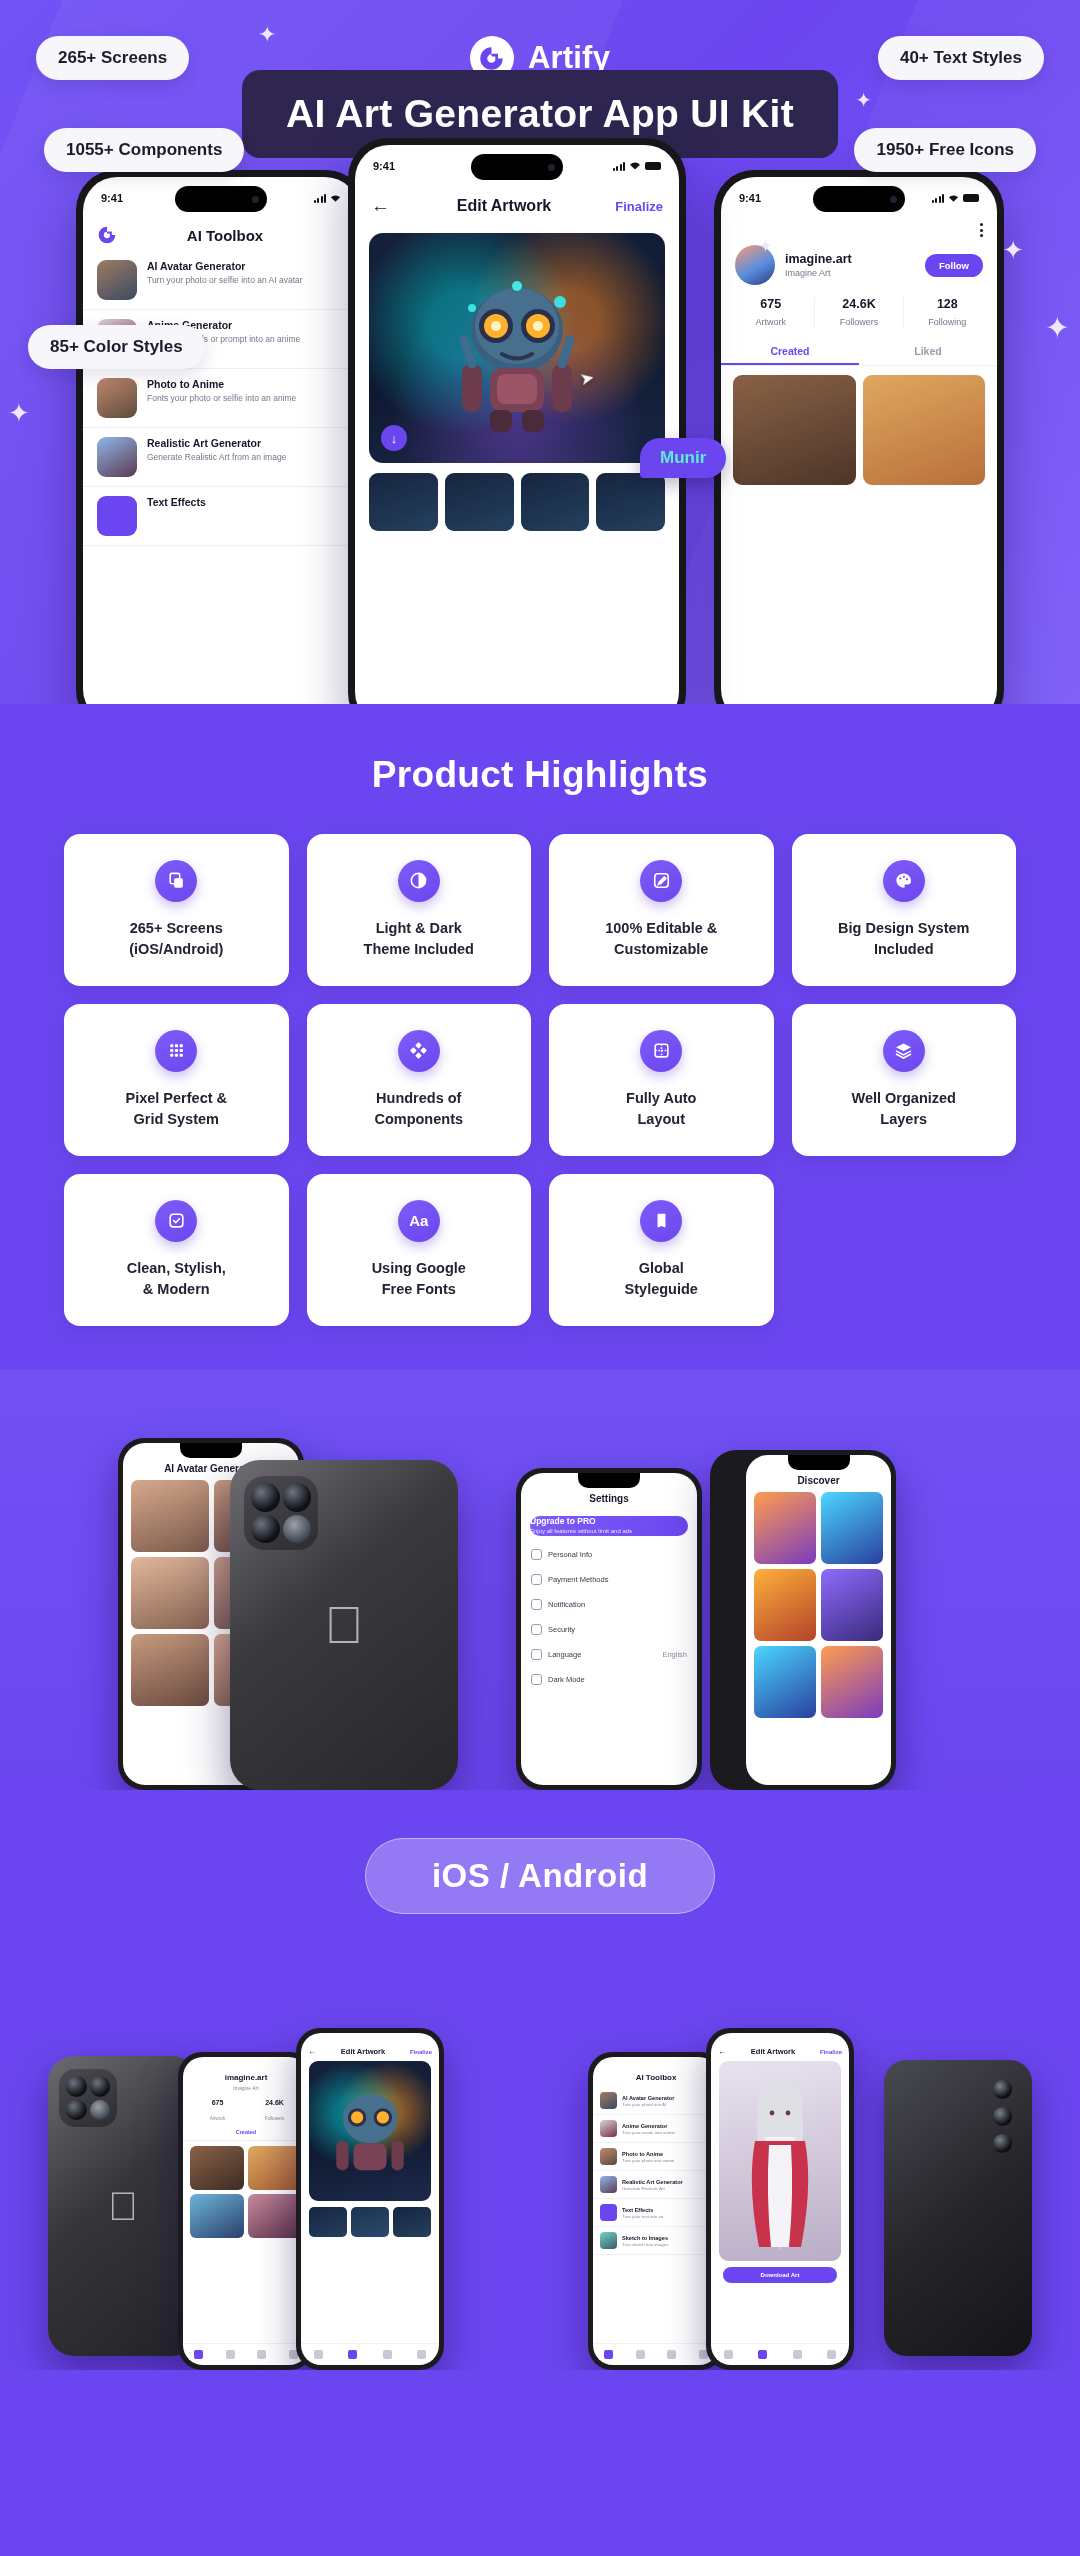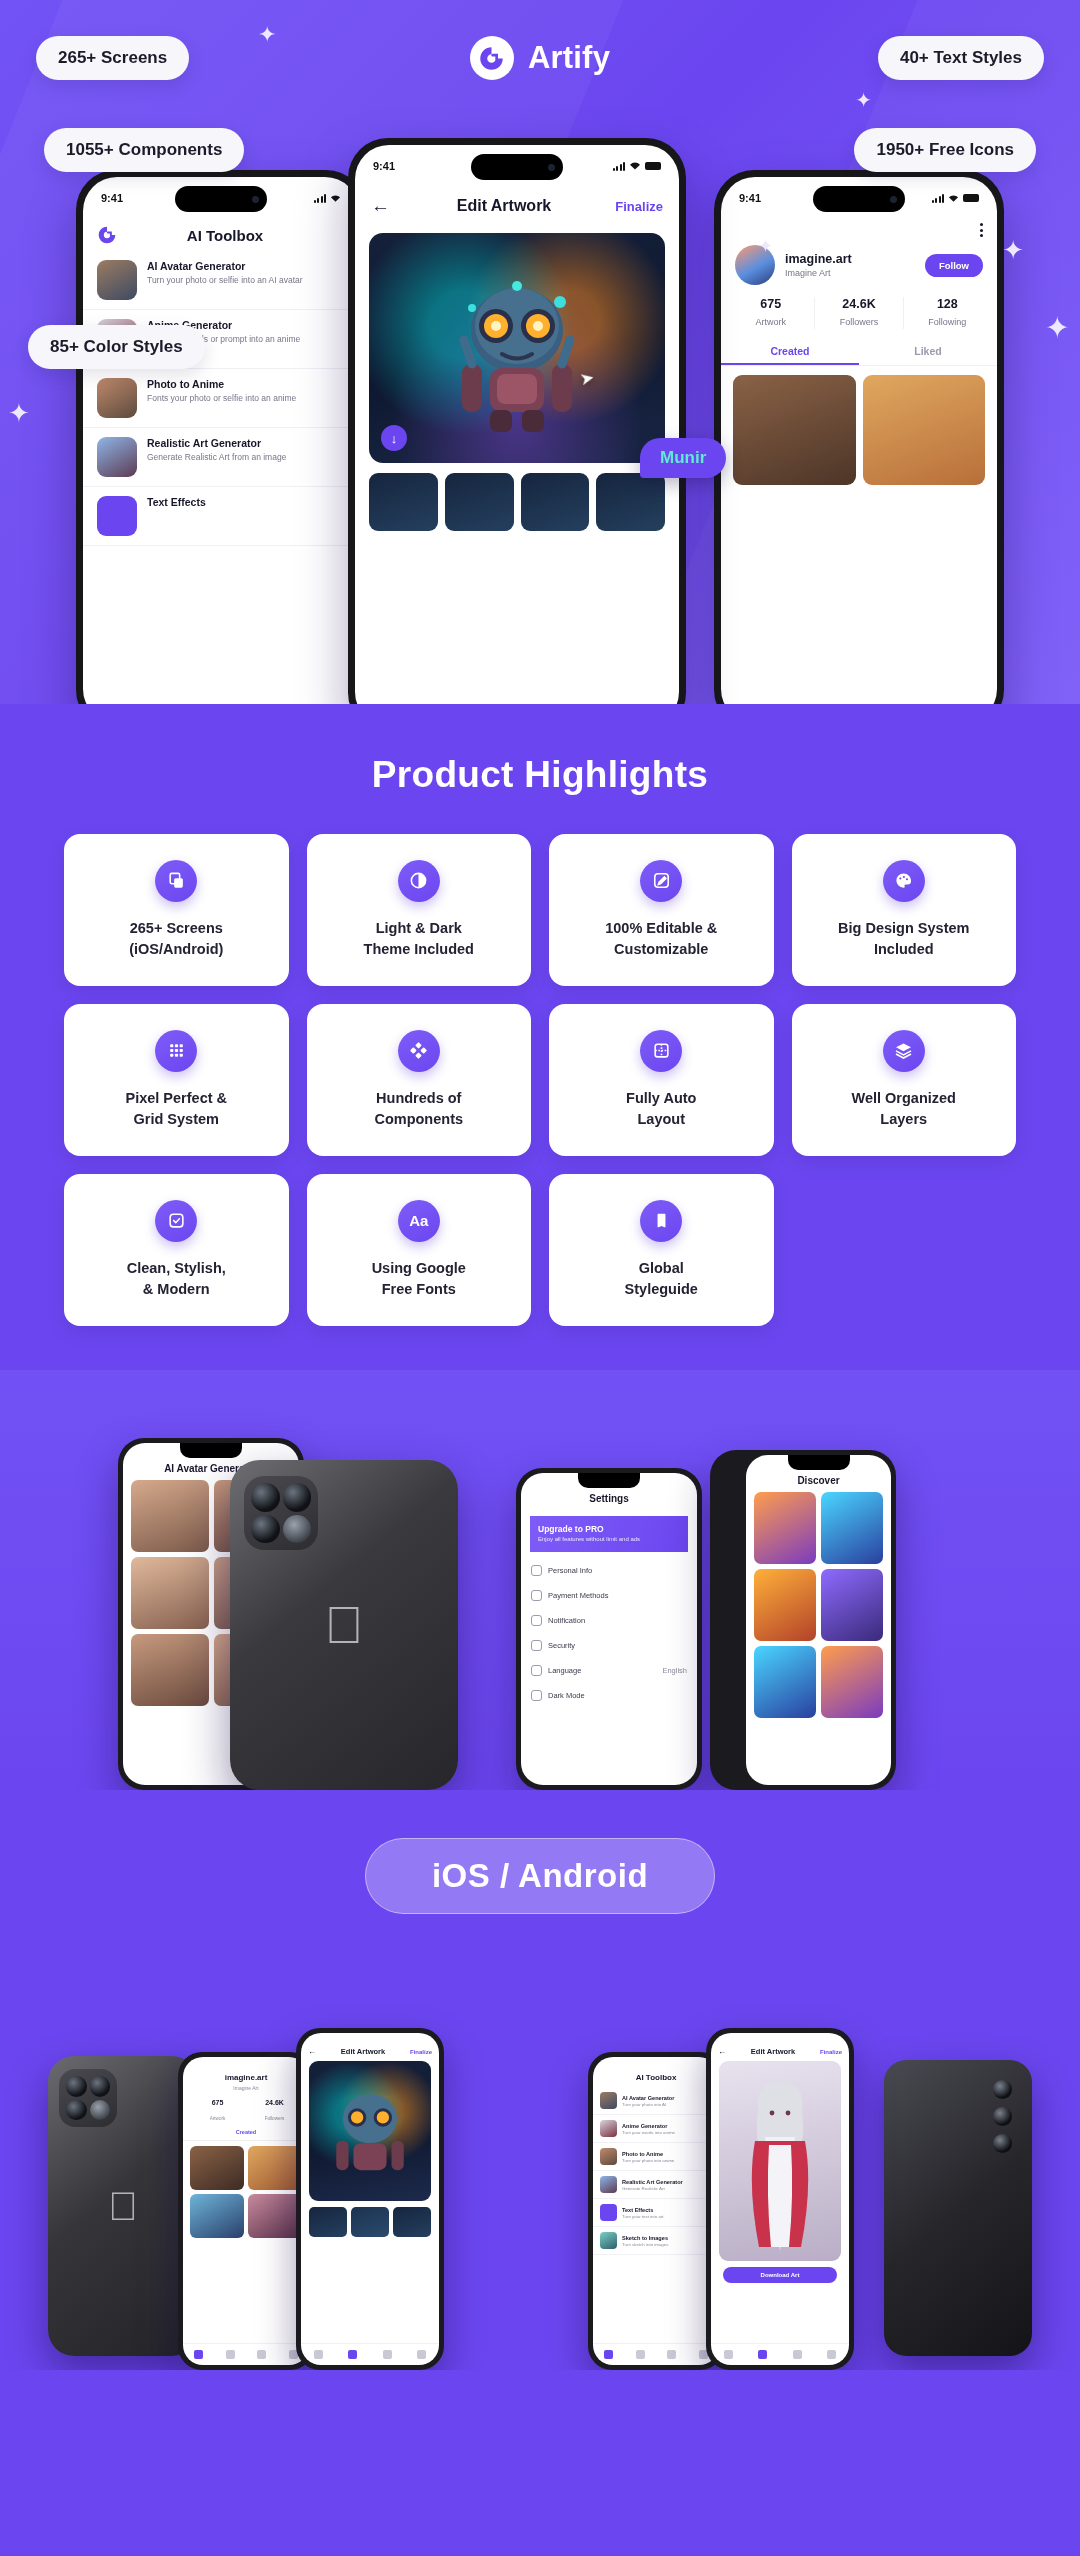--- a/index.html
+++ b/index.html
@@ -231,21 +231,21 @@
   .av-c { background:linear-gradient(160deg,#e0b89c,#85604e); }
   .av-d { background:linear-gradient(160deg,#caa088,#70514a); }
   .dis-a { background:linear-gradient(150deg,#ff9d4d,#7a3bbf); }
   .dis-b { background:linear-gradient(150deg,#4ad6ff,#2a3f9e); }
   .dis-c { background:linear-gradient(150deg,#ffb03a,#b2422a); }
   .dis-d { background:linear-gradient(150deg,#8e6bff,#3a2a7a); }
 
   .st-row { display:flex; align-items:center; gap:6px; padding:7px 10px; font-size:7.5px; color:#3a3a4c; }
   .st-row i { width:11px; height:11px; border-radius:3px; border:1px solid #9c9cb0; display:block; flex:none;}
   .pro-card {
-    margin:6px 9px; border-radius:0; padding:8px;
+    margin:6px 9px; border-radius:14px; 
     background:linear-gradient(110deg,#7E5CF7,#6B46F0); color:#fff;
   }
   .pro-card b { font-size:8.5px; display:block; }
   .pro-card span { font-size:6px; opacity:.85; display:block; margin-top:2px; line-height:1.3; }
 
   .sc-back {
     position:absolute; bottom:0; width:228px; height:330px; left:230px;
     background:linear-gradient(140deg,#6d6d72,#3a3a3e 40%,#27272b);
     border-radius:30px; box-shadow:0 20px 46px rgba(25,8,70,.45);
   }
@@ -344,20 +344,23 @@
     </span>
     <span class="logo-text">Artify</span>
   </div>
 
   <div class="pill pill-a">265+ Screens</div>
   <div class="pill pill-b">40+ Text Styles</div>
   <div class="pill pill-c">1055+ Components</div>
   <div class="pill pill-d">1950+ Free Icons</div>
   <div class="pill pill-e">85+ Color Styles</div>
 
+  <div class="title-badge">
+    <div class="t">AI Art Generator App UI Kit</div>
+  </div>
 
   <div class="phone phone-left">
     <div class="scr">
       <div class="statusbar">
         <span>9:41</span>
         <span class="sb-right">
           <span class="bars">
               <span></span>
               <span></span>
               <span></span>

